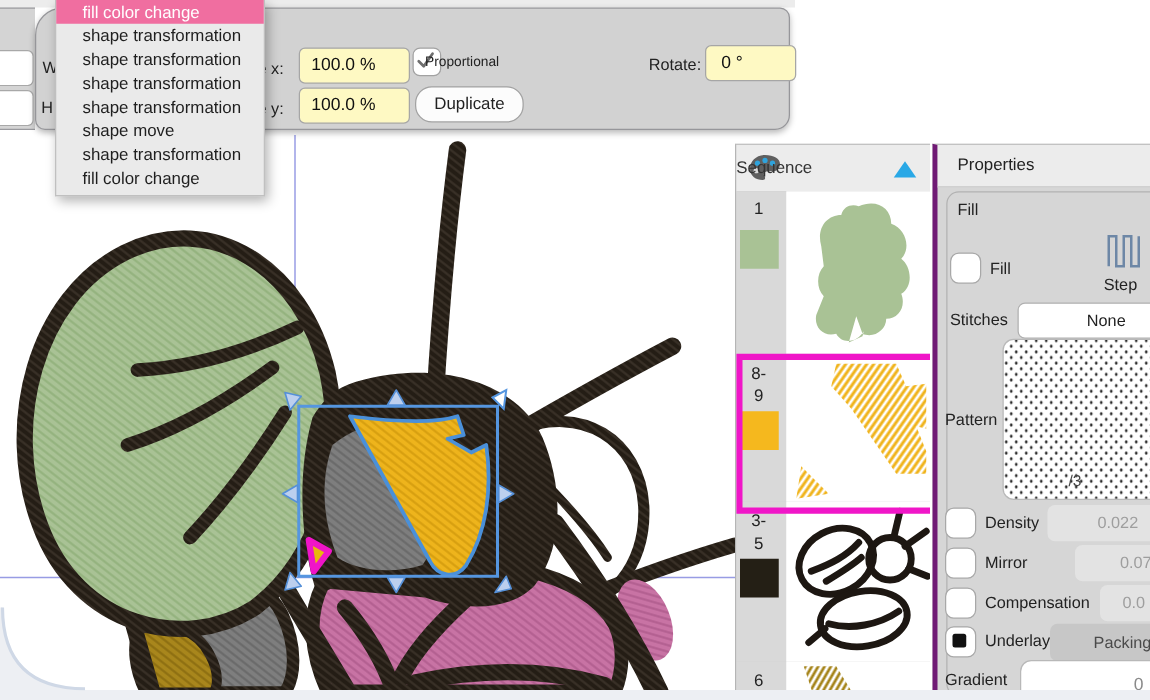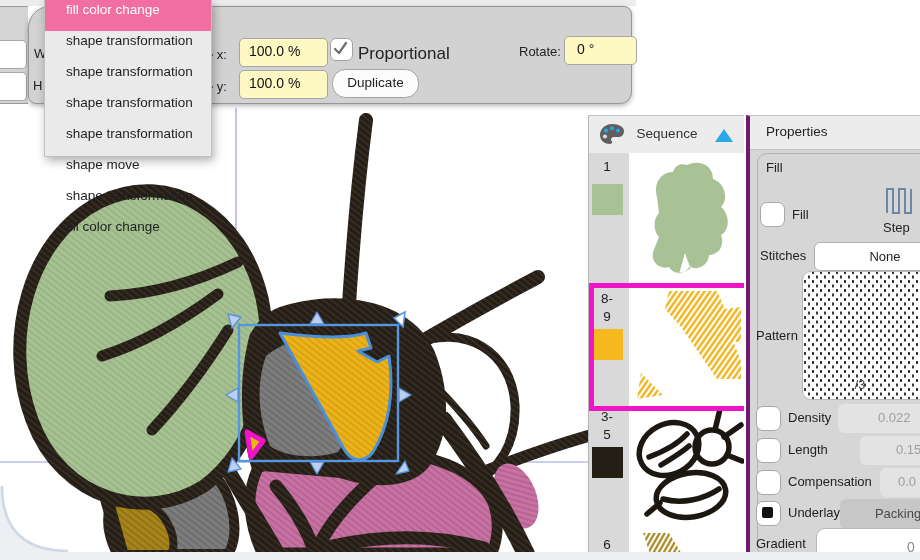--- a/index.html
+++ b/index.html
@@ -27,29 +27,29 @@
   .tb-input{position:absolute;background:#fef9c3;border:1px solid #a6a6a6;border-radius:5px;
       font-size:14px;color:#111;line-height:25px;padding-left:9px;}
   .tb-btn{position:absolute;background:#fcfcfc;border:1px solid #a2a2a2;border-radius:13.5px;
       font-size:13.5px;color:#222;text-align:center;line-height:25px;height:27px;}
   .tb-check{position:absolute;width:21px;height:21px;background:#fff;border:1px solid #a2a2a2;
       border-radius:6px;}
 
   
   .menu{left:44px;top:0;width:168px;height:157px;background:#eaeaea;
       border:1px solid #c0c0c0;border-top:none;box-shadow:2px 4px 9px rgba(0,0,0,.30);z-index:40;}
-  .menu-item{height:31px;line-height:19.5px;font-size:13.5px;color:#1f1f1f;padding-left:21px;white-space:nowrap;}
+  .menu-item{height:19px;line-height:19.5px;font-size:13.5px;color:#1f1f1f;padding-left:21px;white-space:nowrap;}
   .menu-item.hl{background:#f06ea0;color:#ffffff;}
 
   
   .seq-panel{left:588px;top:115px;width:156px;height:438px;background:#d9d9d9;
       border-left:1px solid #b5b5b5;border-top:1px solid #c2c2c2;overflow:hidden;z-index:10;}
   .seq-header{position:absolute;left:0;top:0;width:156px;height:37px;background:#ececec;
       border-bottom:1px solid #c2c2c2;}
-  .seq-title{position:absolute;left:0;top:10px;width:156px;text-align:center;font-size:13.5px;color:#333;}
+  .seq-title{position:absolute;left:0;top:10px;width:156px;text-align:left;font-size:13.5px;color:#333;}
   .seq-tri{position:absolute;right:12px;top:13px;width:0;height:0;
       border-left:9px solid transparent;border-right:9px solid transparent;border-bottom:13px solid #29a8e6;}
   .seq-item{position:absolute;left:0;width:156px;border-bottom:1px solid #cccccc;}
   .seq-labelcol{position:absolute;left:0;top:0;width:40px;height:100%;background:#d9d9d9;}
   .seq-thumb{position:absolute;left:40px;top:0;width:116px;height:100%;background:#ffffff;}
   .seq-num{position:absolute;left:0;width:36px;text-align:center;font-size:13.5px;color:#222;}
   .seq-swatch{position:absolute;left:3px;width:31px;height:31px;}
   .seq-sel{position:absolute;left:0;width:156px;border:5px solid #f016c8;z-index:5;pointer-events:none;}
 
   
@@ -182,21 +182,21 @@
   <div class="tb-input" style="left:210px;top:31px;width:78px;height:27px;">100.0 %</div>
 
   <span class="tb-label" style="left:177px;top:72px;">e y:</span>
   <div class="tb-input" style="left:210px;top:63px;width:78px;height:27px;">100.0 %</div>
 
   <div class="tb-check" style="left:301px;top:31px;">
     <svg width="19" height="19" viewBox="0 0 19 19">
       <path d="M4,10 L8,14 L15,4" fill="none" stroke="#6e6e6e" stroke-width="2.2" stroke-linecap="round" stroke-linejoin="round"></path>
     </svg>
   </div>
-  <span class="tb-label" style="left:329px;top:37px;font-size:17px;text-align:right;">Proportional</span>
+  <span class="tb-label" style="left:311px;top:37px;font-size:11px;text-align:right;">Proportional</span>
 
 
   <span class="tb-label" style="left:490px;top:37px;">Rotate:</span>
   <div class="tb-input" style="left:535px;top:29px;width:59px;height:27px;padding-left:12px;">0 °</div>
 
   <div class="tb-btn" style="left:303px;top:62px;width:85px;">Duplicate</div>
 </div>
 
 <div class="abs menu">
   <div class="menu-item hl">fill color change</div>
@@ -319,22 +319,22 @@
   <div class="pattern-box"></div>
   <div class="p-label" style="left:52px;top:262px;width:116px;text-align:center;font-size:12.5px;color:#444;">/3</div>
 
   <div class="p-valuebox" style="left:88px;top:288px;width:120px;"></div>
   <div class="p-check" style="left:6px;top:290px;"></div>
   <span class="p-label" style="left:38px;top:294px;">Density</span>
   <span class="p-value" style="left:128px;top:294px;">0.022</span>
 
   <div class="p-valuebox" style="left:110px;top:320px;width:100px;"></div>
   <div class="p-check" style="left:6px;top:322px;"></div>
-  <span class="p-label" style="left:38px;top:326px;">Length</span>
-  <span class="p-value" style="left:146px;top:326px;">0.15</span>
+  <span class="p-label" style="left:38px;top:326px;">Mirror</span>
+  <span class="p-value" style="left:146px;top:326px;">0.07</span>
 
   <div class="p-valuebox" style="left:130px;top:352px;width:90px;"></div>
   <div class="p-check" style="left:6px;top:354px;"></div>
   <span class="p-label" style="left:38px;top:358px;">Compensation</span>
   <span class="p-value" style="left:148px;top:358px;">0.0</span>
 
   <div class="p-check" style="left:6px;top:385px;">
     <div style="position:absolute;left:5px;top:5px;width:11px;height:11px;background:#111;border-radius:2px;"></div>
   </div>
   <span class="p-label" style="left:38px;top:389px;">Underlay</span>

